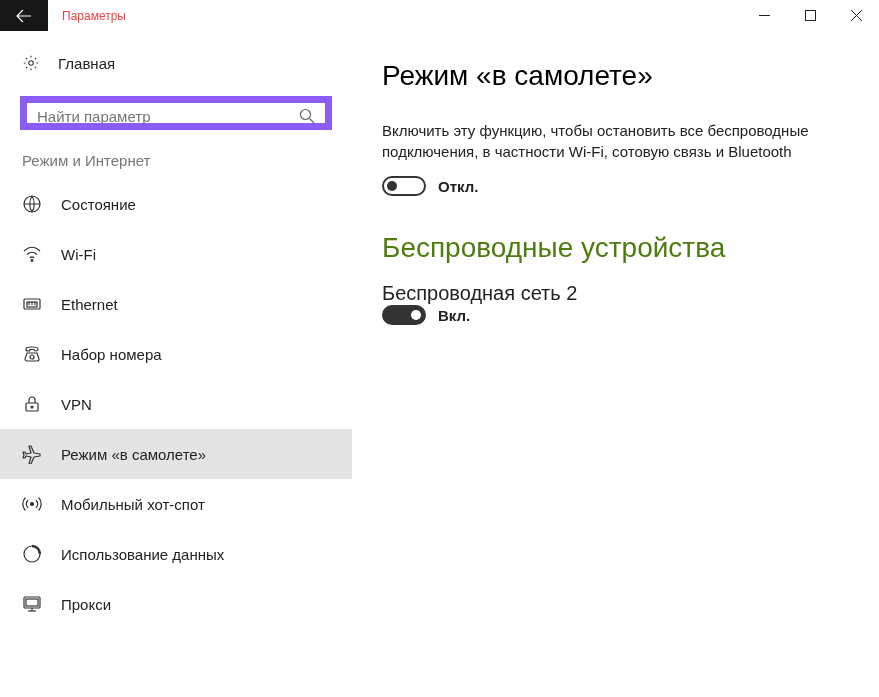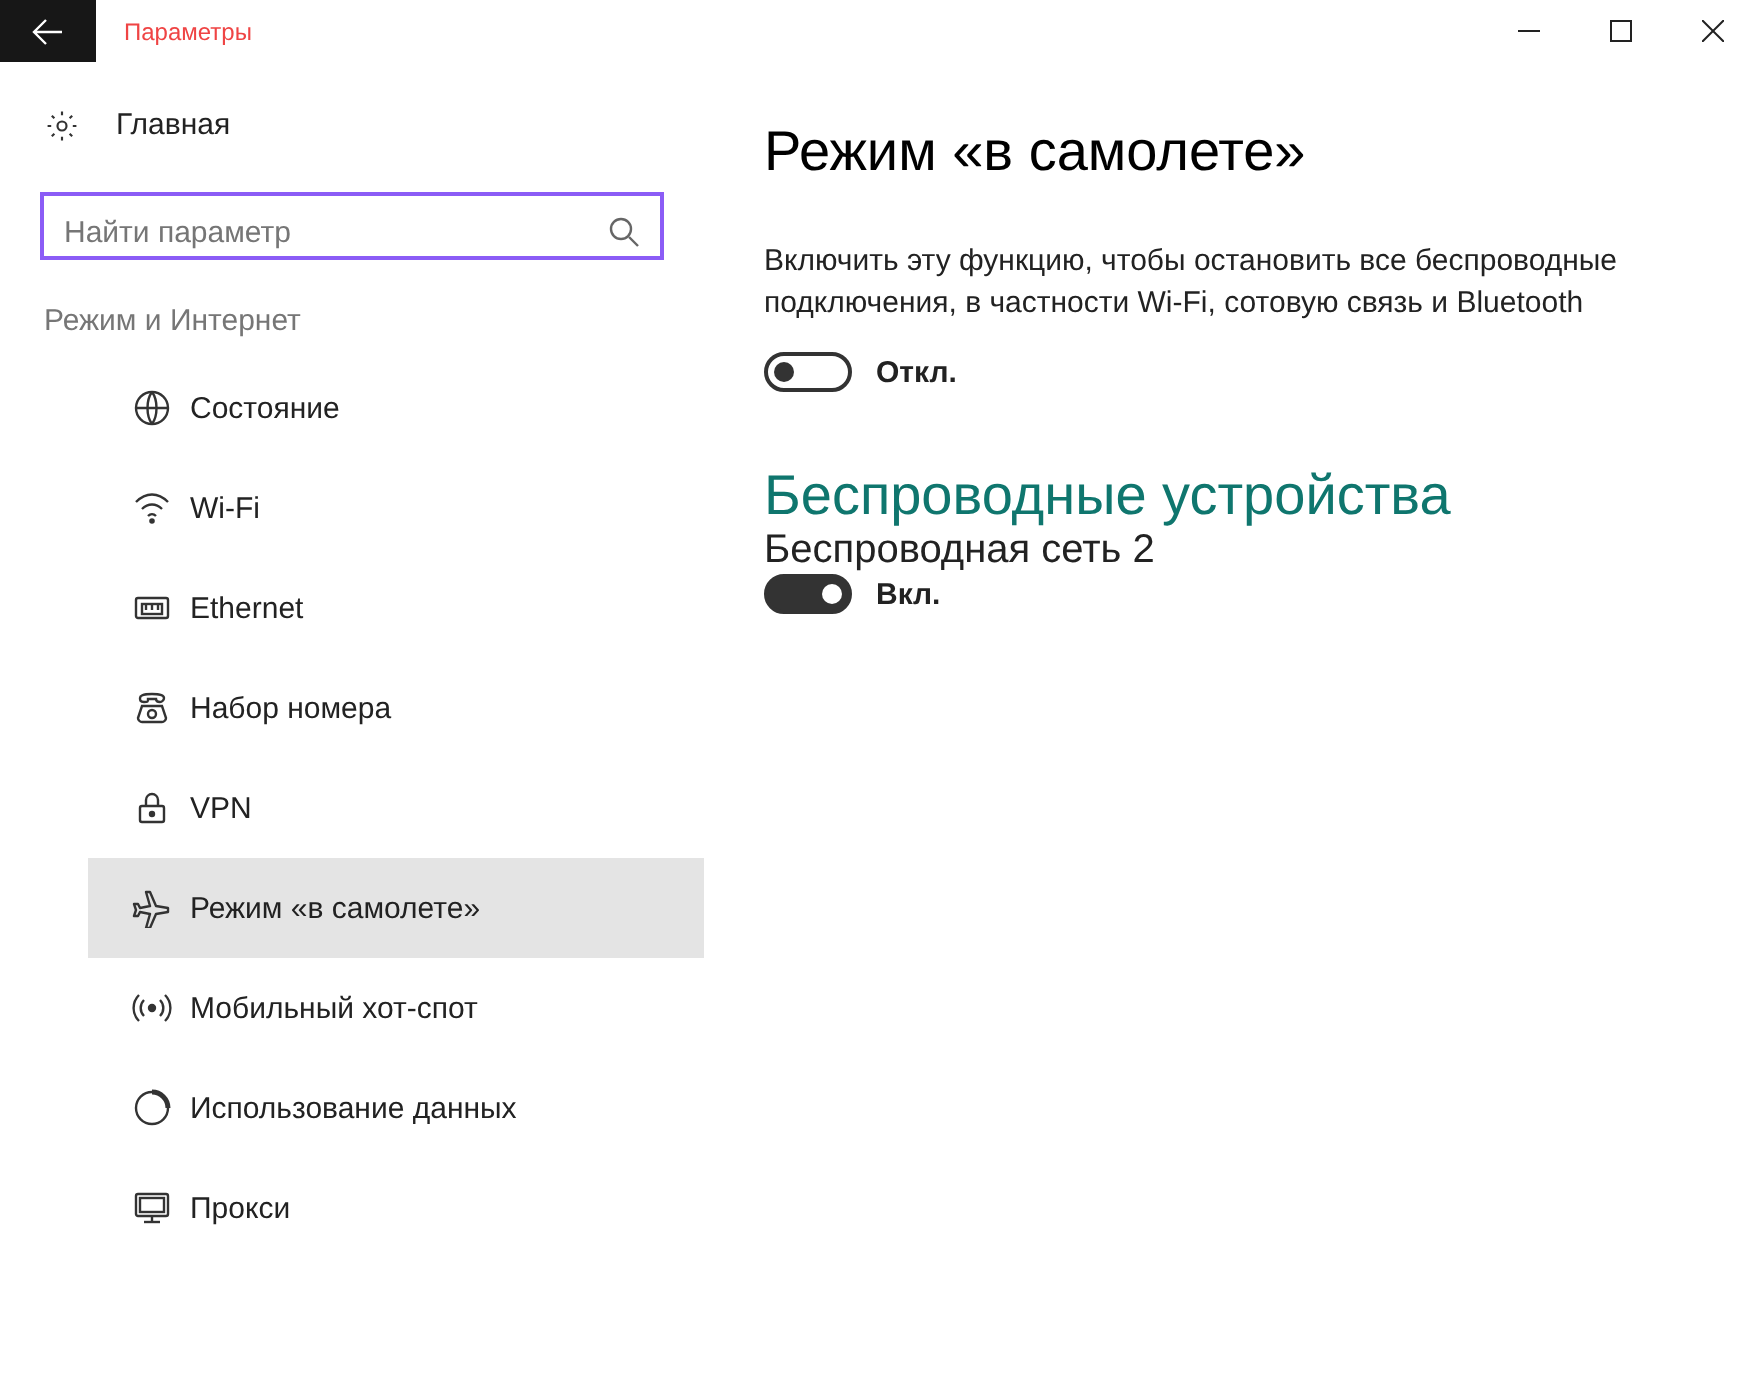--- a/index.html
+++ b/index.html
@@ -57,36 +57,36 @@
     .content {
       display: flex;
       height: calc(100% - 32px);
     }
     .sidebar {
       width: 352px;
       padding: 12px 0 0 0;
     }
     .home-link {
       display: flex;
-      align-items: flex-start;
+      align-items: center;
       padding: 10px 20px 10px 22px;
       gap: 18px;
       font-size: 15px;
       color: #222;
     }
     .home-link svg {
       width: 18px;
       height: 18px;
     }
     .search-wrap {
       padding: 14px 20px 0 20px;
     }
     .search-box {
       height: 34px;
-      border: 2px solid #8b5cf6;
+      border: 7px solid #8b5cf6;
       display: flex;
       align-items: center;
       padding: 6px 10px 0 10px;
       background: #fff;
     }
     .search-box input {
       flex: 1;
       border: none;
       outline: none;
       font-size: 15px;
@@ -104,24 +104,23 @@
     .category-header {
       padding: 22px 20px 10px 22px;
       font-size: 15px;
       color: #767676;
     }
     .nav-item {
       display: flex;
       align-items: center;
       padding: 0 20px 0 22px;
       height: 50px;
-      gap: 9px;
-      font-size: 15px;
-      color: #222;
-      margin-left: 44px;
+      gap: 19px;
+      font-size: 15px;
+      color: #222;
     }
     .nav-item.active {
       background: #e4e4e4;
     }
     .nav-item-icon {
       width: 20px;
       height: 20px;
       display: flex;
       align-items: center;
       justify-content: center;
@@ -181,21 +180,22 @@
       left: auto;
       right: 3px;
     }
     .toggle-label {
       font-size: 15px;
       color: #222;
     }
     .section-heading {
       font-size: 28px;
       font-weight: 300;
-      color: #0f766e;
+      color: #4d7c0f;
+      margin-bottom: 18px;
     }
     .subsection-label {
       font-size: 20px;
       color: #222;
     }
   </style>
 </head>
 <body>
 
 <div class="titlebar">

